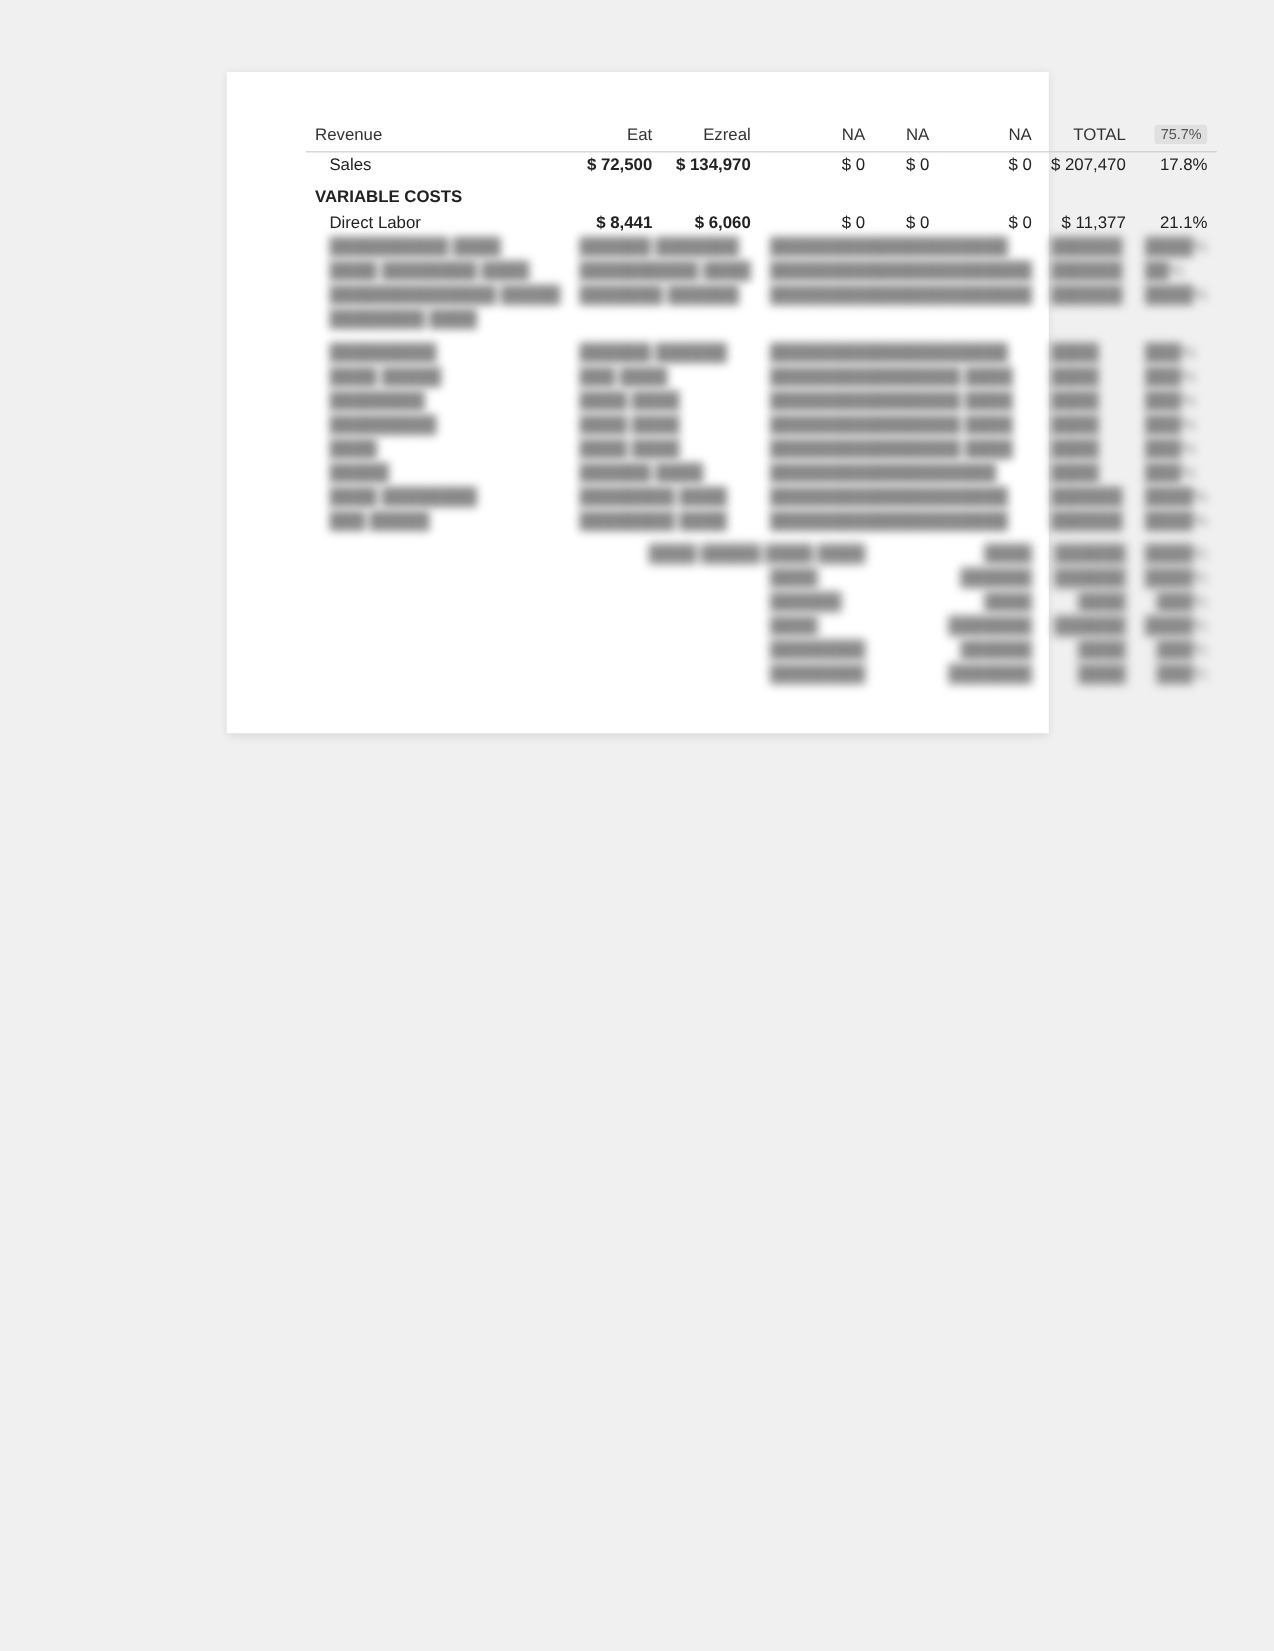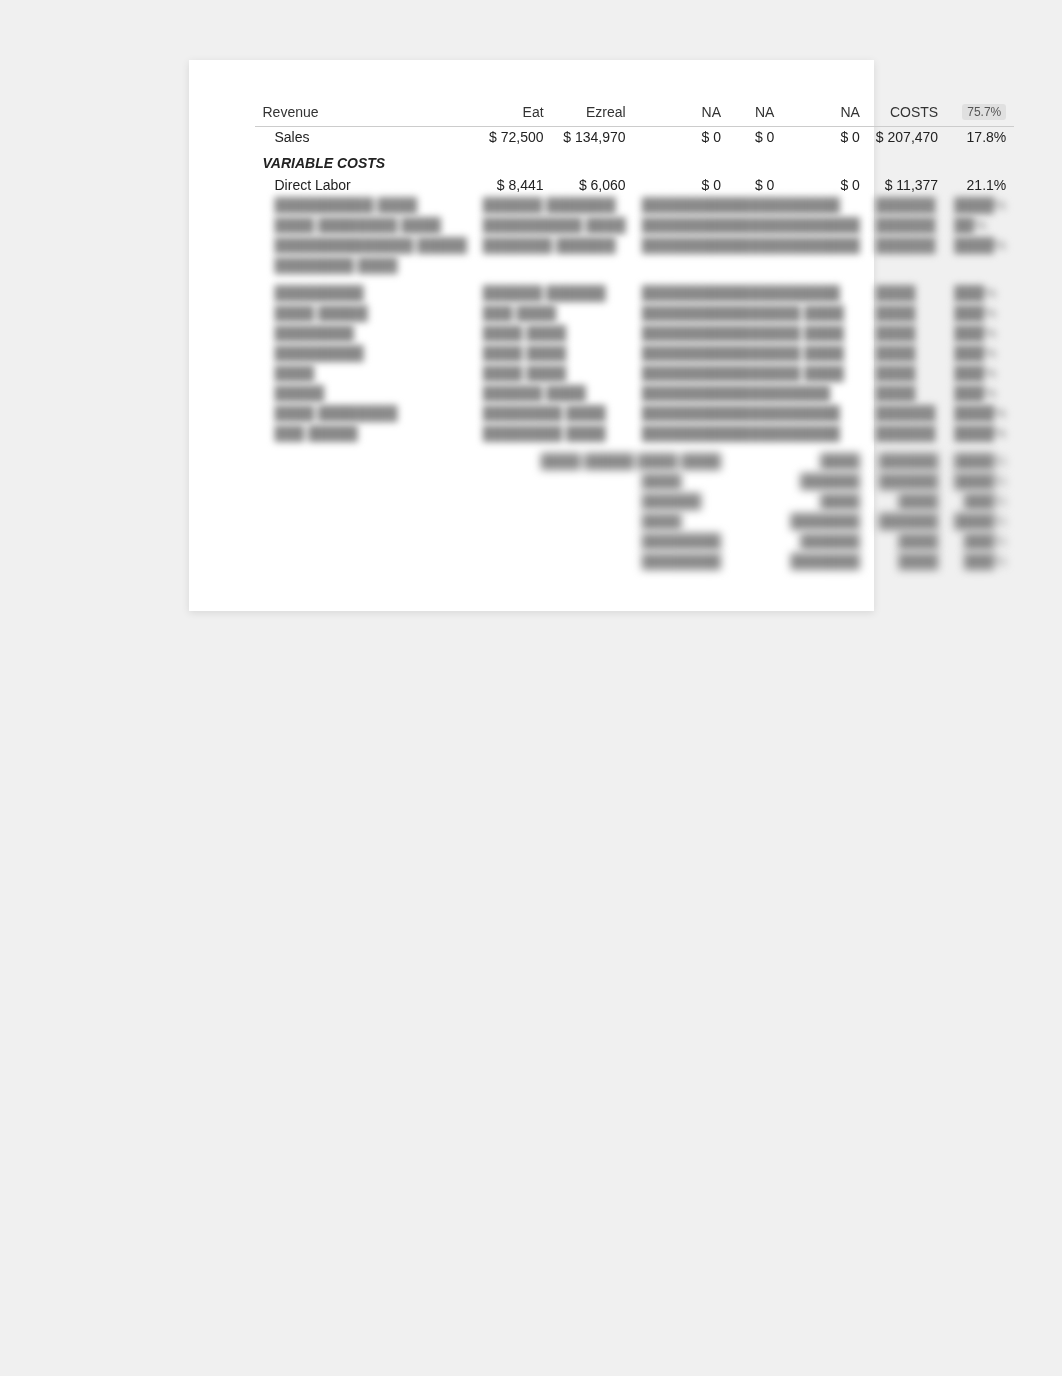--- a/index.html
+++ b/index.html
@@ -25,37 +25,36 @@
       border-collapse: collapse;
     }
 
     .report-table td {
       padding: 3px 8px;
       white-space: nowrap;
       vertical-align: middle;
     }
 
     .col-label { width: 200px; }
-    .col-eat, .col-ezreal { width: 90px; text-align: right; }
+    .col-eat, .col-ezreal { width: 90px; text-align: right; font-weight: bold; }
     .col-na1, .col-na2, .col-na3 { width: 55px; text-align: right; }
     .col-total { width: 90px; text-align: right; }
     .col-pct { width: 70px; text-align: right; }
 
     .header-row td {
       font-weight: normal;
       color: #333;
       border-bottom: 1px solid #ccc;
       padding-bottom: 6px;
     }
 
     .section-header td {
       font-weight: bold;
       padding-top: 8px;
       padding-bottom: 4px;
-      font-style: italic;
     }
 
     .data-row td {
       padding: 2px 8px;
     }
 
     .blurred {
       filter: blur(4px);
       color: #999;
       user-select: none;
@@ -87,21 +86,21 @@
   <table class="report-table">
 
     <tbody>
         <tr class="header-row">
       <td class="col-label">Revenue</td>
       <td class="col-eat">Eat</td>
       <td class="col-ezreal">Ezreal</td>
       <td class="col-na1">NA</td>
       <td class="col-na2">NA</td>
       <td class="col-na3">NA</td>
-      <td class="col-total">COSTS</td>
+      <td class="col-total">TOTAL</td>
       <td class="col-pct">
         <span class="badge">75.7%</span>
       </td>
     </tr>
 
     <tr class="data-row">
       <td class="col-label indent">Sales</td>
       <td class="col-eat">$ 72,500</td>
       <td class="col-ezreal">$ 134,970</td>
       <td class="col-na1">$ 0</td>

